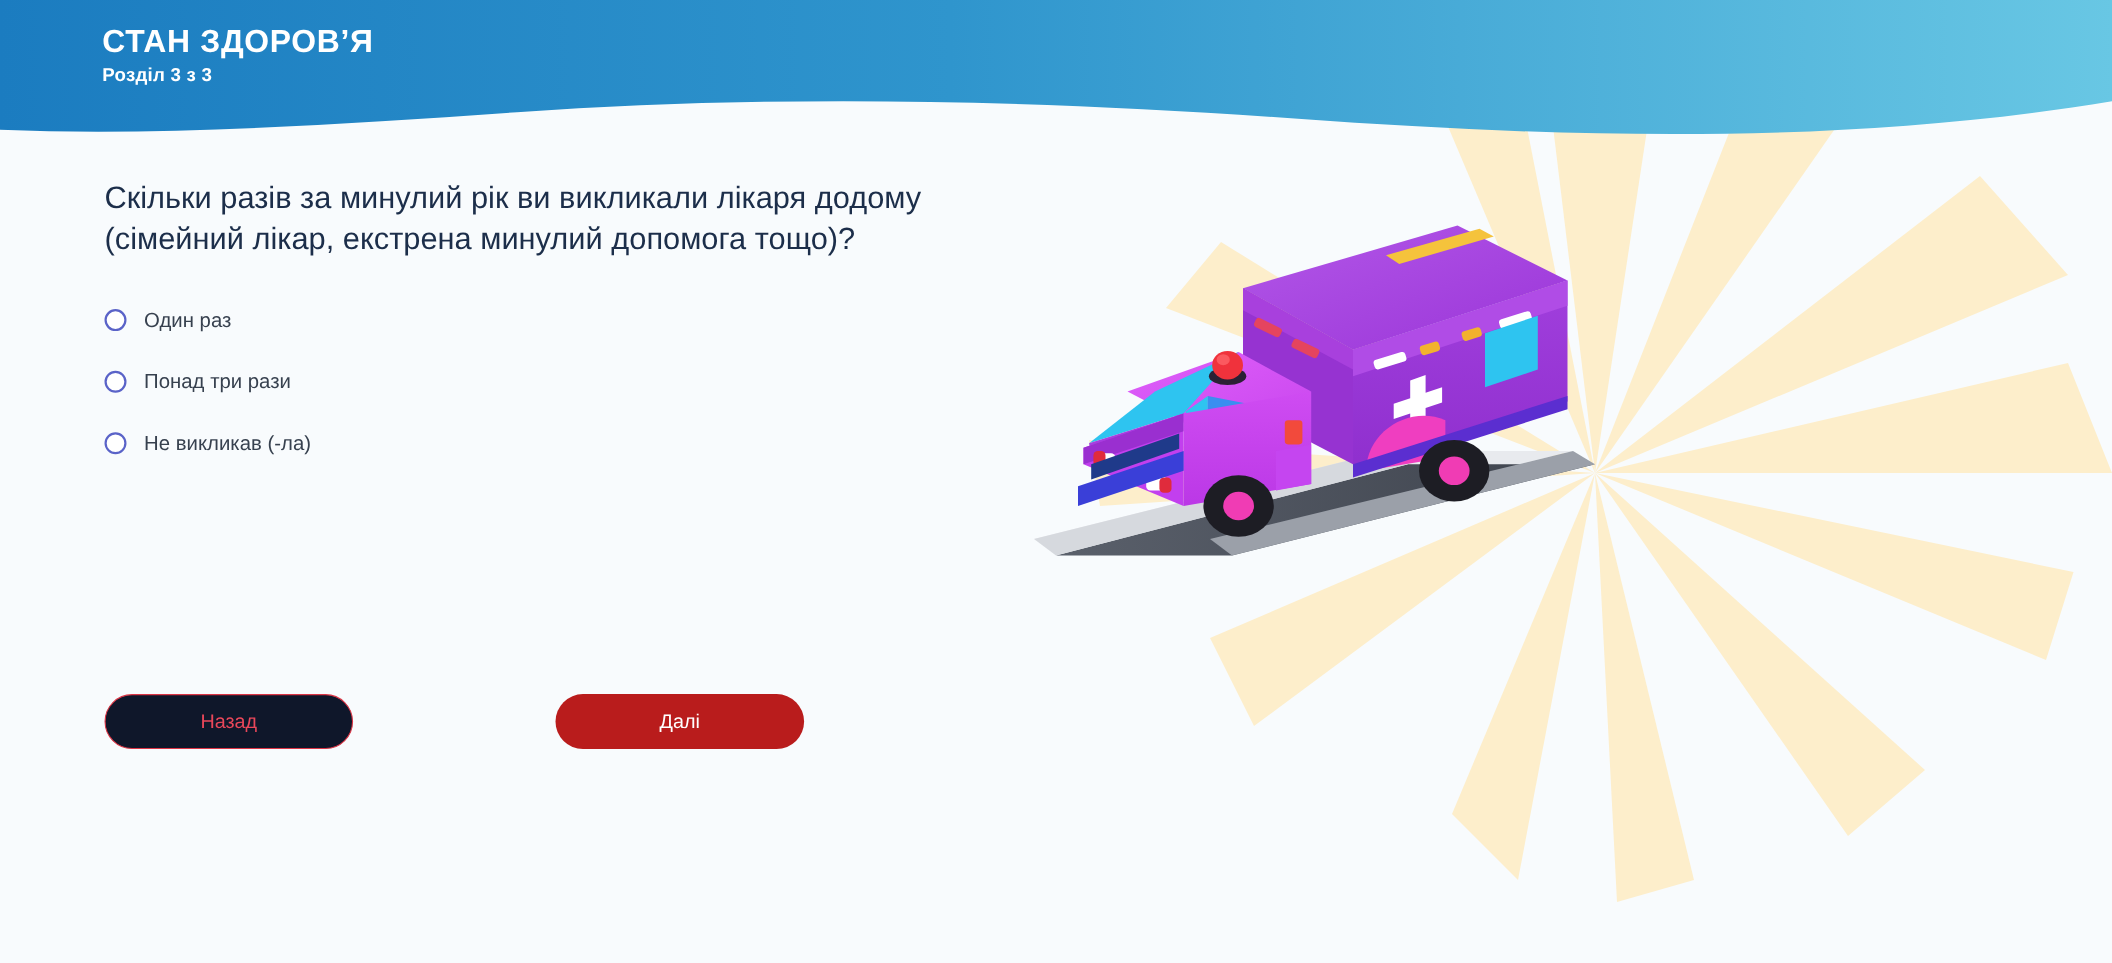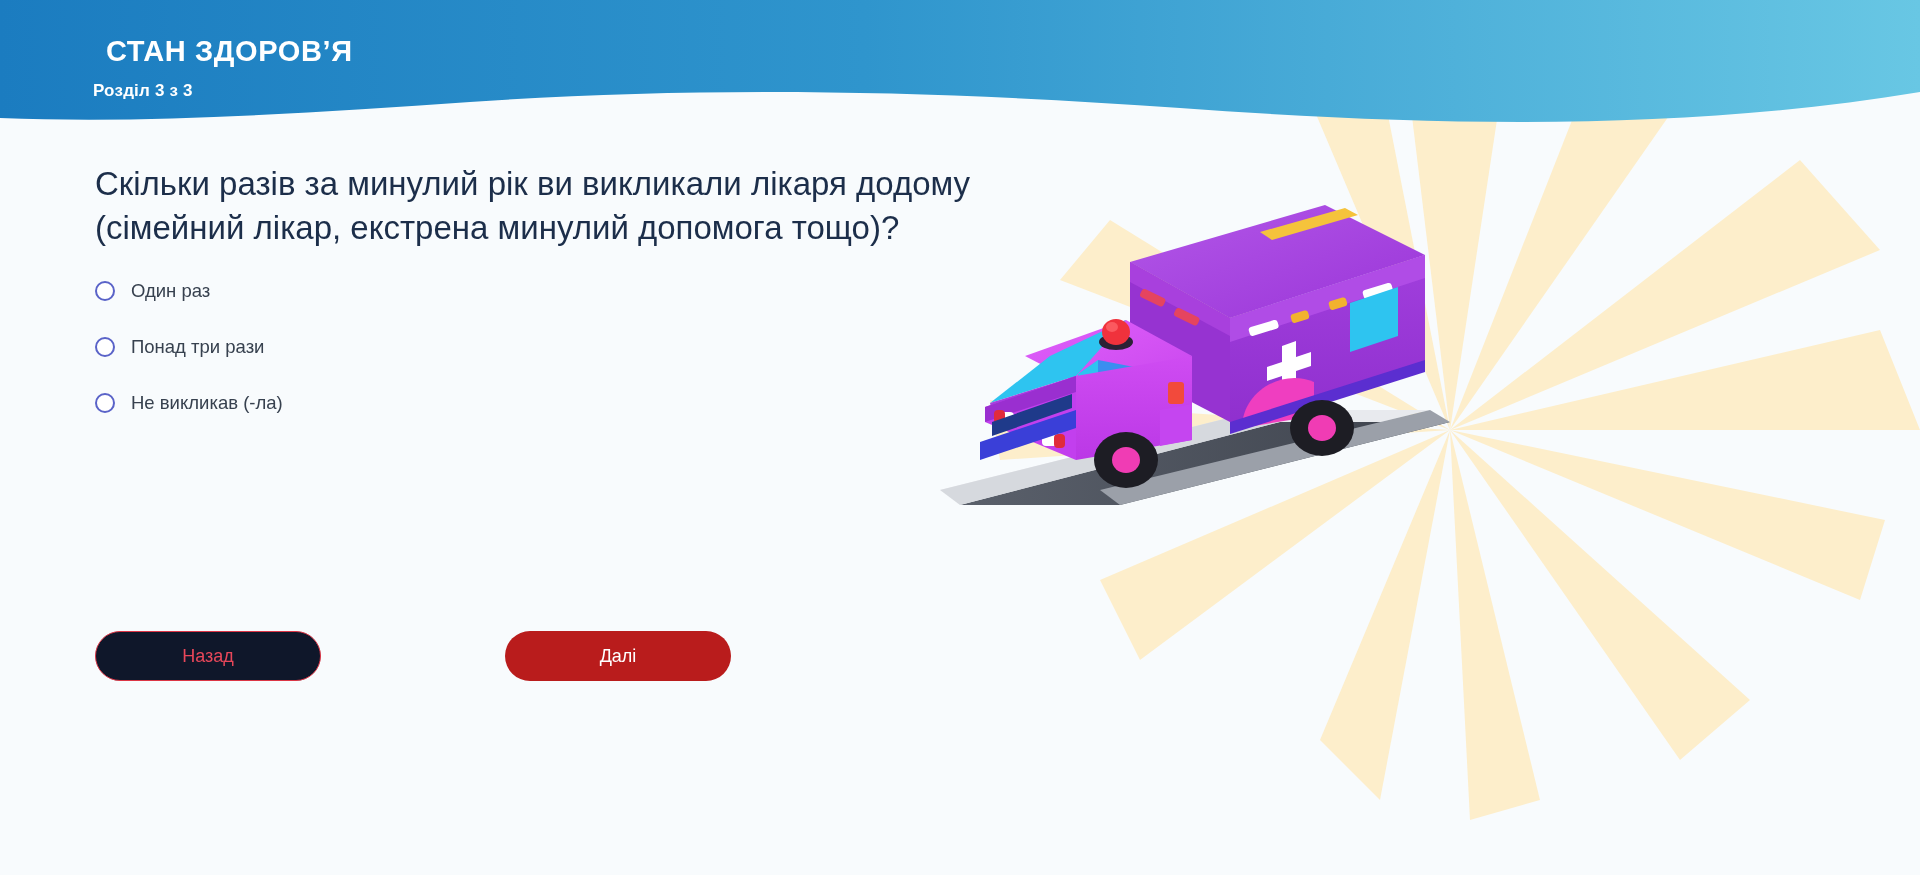--- a/index.html
+++ b/index.html
@@ -36,21 +36,21 @@
     left: 93px;
     top: 22px;
     z-index: 6;
   }
   .header-title {
     font-size: 29px;
     font-weight: bold;
     color: #ffffff;
     letter-spacing: 0.6px;
     line-height: 1.15;
-    margin: 13px;
+    margin: 0;
     white-space: nowrap;
   }
   .header-sub {
     font-size: 17px;
     font-weight: bold;
     color: #ffffff;
     letter-spacing: 0.2px;
     margin: 4px 0 0 0;
     white-space: nowrap;
   }
@@ -71,21 +71,21 @@
     position: absolute;
     left: 0; top: 135px;
     width: 1920px;
     z-index: 4;
   }
   .question {
     position: absolute;
     left: 95px;
     top: 27px;
     width: 930px;
-    font-size: 33px;
+    font-size: 28px;
     line-height: 1.32;
     color: #1c2e4a;
     font-weight: 500;
   }
   .question .q-line { display: block; white-space: nowrap; }
 
   .options {
     position: absolute;
     left: 95px;
     top: 140px;

